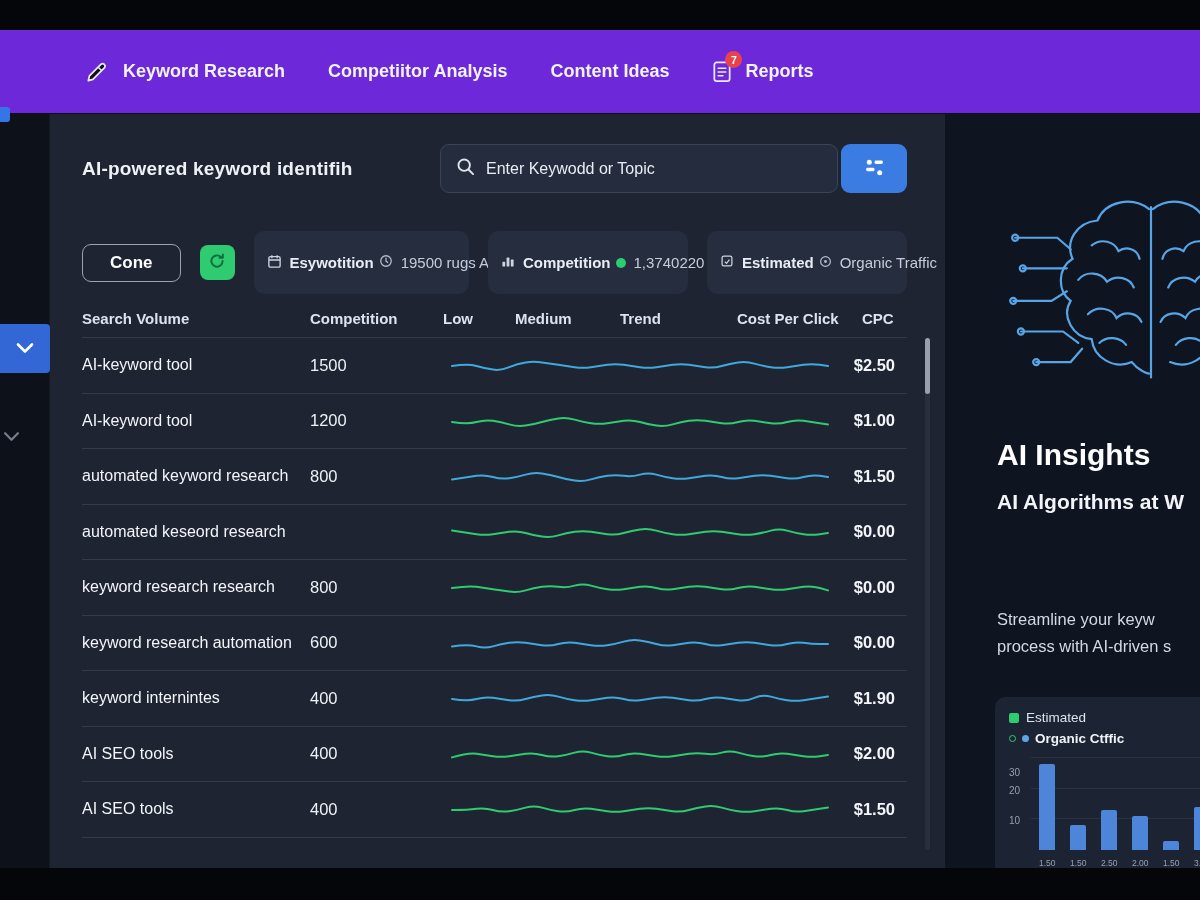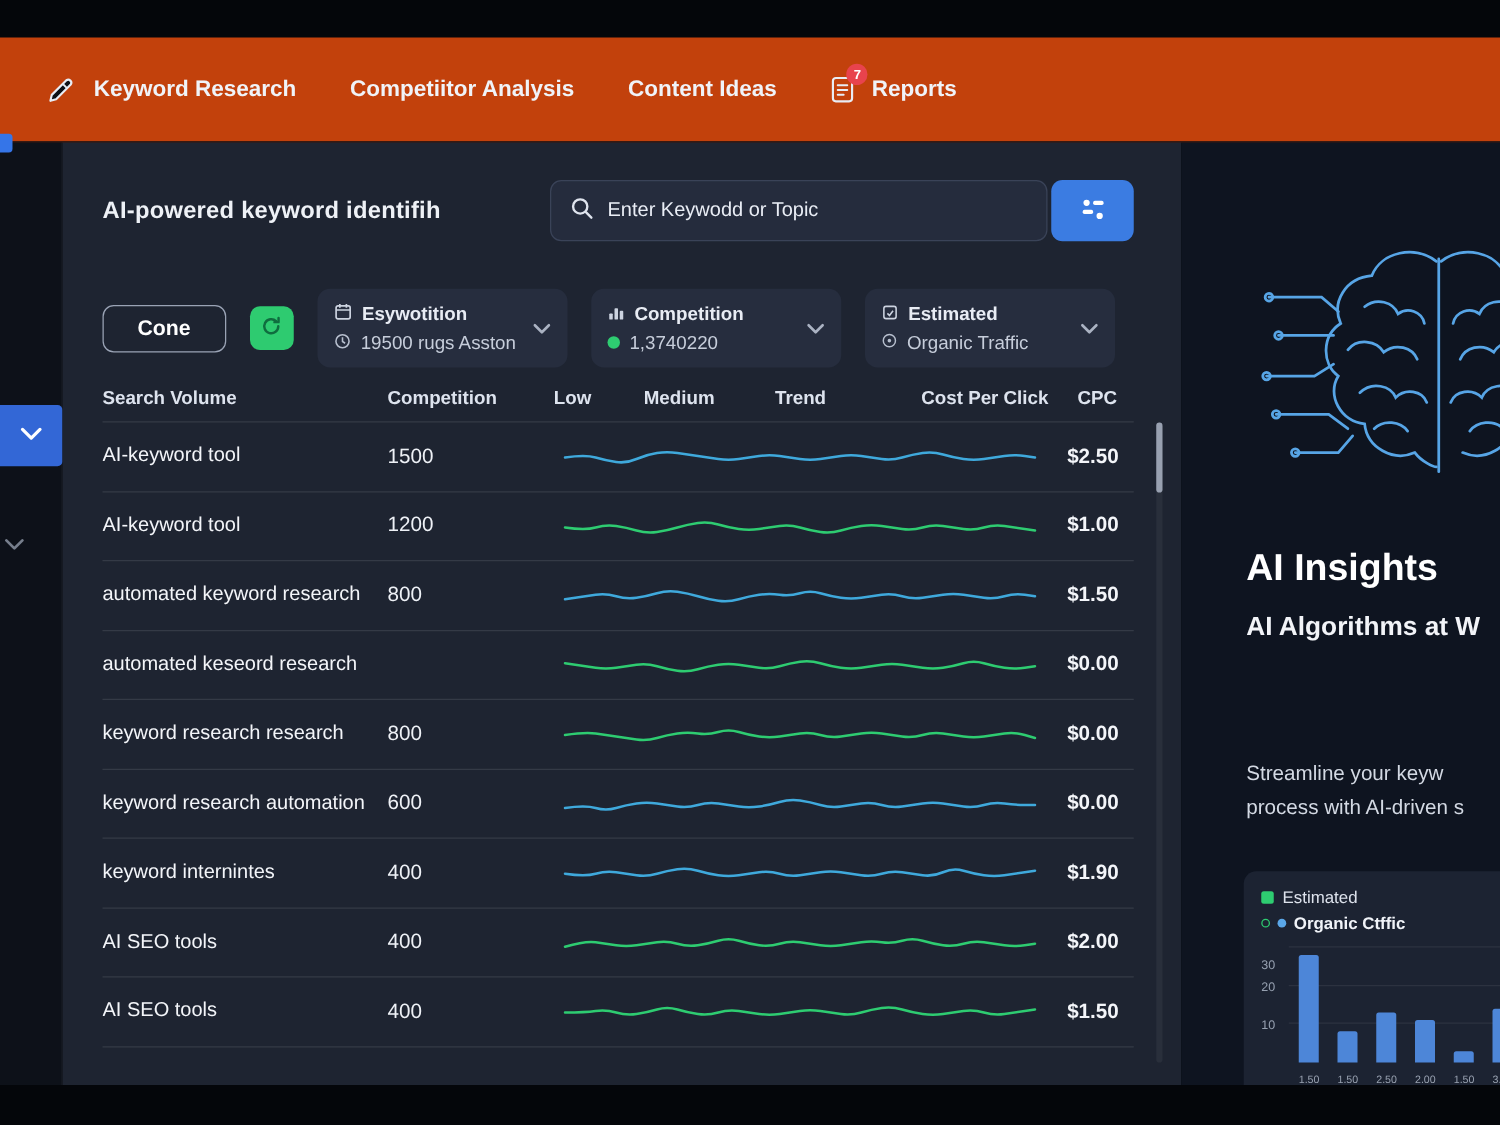--- a/index.html
+++ b/index.html
@@ -1,20 +1,20 @@
 <!DOCTYPE html>
 <html><head>
 <meta charset="utf-8">
 <style>
   *{margin:0;padding:0;box-sizing:border-box}
   html,body{width:1200px;height:900px;overflow:hidden;background:#04060a}
   body{font-family:"Liberation Sans","DejaVu Sans",sans-serif;color:#eef1f6}
   .screen{position:relative;width:1200px;height:900px;background:#04060a}
   .top-strip{height:30px;background:#04060a}
-  .navbar{position:relative;height:84px;background:#c2410c;display:flex;align-items:center;gap:43px;padding-left:36px;border-bottom:1px solid #0a0d14}
+  .navbar{position:relative;height:84px;background:#6d28d9;display:flex;align-items:center;gap:43px;padding-left:84px;border-bottom:1px solid #0a0d14}
   .nav-item{display:flex;align-items:center;gap:13px;font-size:18px;font-weight:600;color:#f0f3f8;cursor:pointer;text-decoration:none;white-space:nowrap}
   .icon-wrap{display:inline-flex;align-items:center;justify-content:center;position:relative}
   .badge{position:absolute;top:-9px;right:-10px;min-width:17px;height:17px;border-radius:9px;background:#e8434d;color:#fff;font-size:10.5px;font-weight:700;display:flex;align-items:center;justify-content:center;padding:0 4px}
   .tab-indicator{position:absolute;left:0;top:107px;width:10px;height:15px;background:#3575e8;border-radius:0 3px 3px 0;z-index:5}
 
   .body-row{display:flex;height:754px}
   .sidebar{width:50px;background:#0d1119;position:relative;border-right:1px solid rgba(255,255,255,.04)}
   .side-active{position:absolute;top:210px;left:0;width:50px;height:49px;background:#3367d6;display:flex;align-items:center;justify-content:center;border-radius:0 4px 4px 0;cursor:pointer}
   .side-chev{position:absolute;top:314px;left:3px;cursor:pointer;opacity:.75}
 
@@ -24,21 +24,21 @@
   .search-wrap{margin-left:auto;display:flex;align-items:center}
   .search-box{width:398px;height:49px;background:#252c3d;border:1px solid #3a4358;border-radius:9px;display:flex;align-items:center;gap:11px;padding:0 15px}
   .search-box input{flex:1;background:transparent;border:none;outline:none;color:#eef2f8;font-size:16px;font-family:inherit}
   .search-box input::placeholder{color:#e9edf5;opacity:1}
   .search-btn{width:66px;height:49px;margin-left:3px;background:#3b7ce2;border:none;border-radius:9px;display:flex;align-items:center;justify-content:center;cursor:pointer}
 
   .filter-row{margin-top:38px;display:flex;align-items:center;gap:19px}
   .clone-btn{height:38px;padding:0 27px;background:transparent;border:1.5px solid #9aa3b5;border-radius:9px;color:#fff;font-size:17px;font-weight:600;cursor:pointer;font-family:inherit}
   .refresh-btn{width:35px;height:35px;background:#2ecb70;border:none;border-radius:8px;display:flex;align-items:center;justify-content:center;cursor:pointer;flex:none}
   .dd-card{height:63px;min-width:200px;background:#262d3e;border-radius:10px;display:flex;align-items:center;padding:0 13px;cursor:pointer}
-  .dd-lines{display:flex;flex-direction:column;gap:5px}
+  .dd-lines{display:flex;gap:5px}
   .dd-l1{display:flex;align-items:center;gap:8px;font-size:15px;font-weight:600;color:#e8ecf4;white-space:nowrap}
   .dd-l2{display:flex;align-items:center;gap:8px;font-size:15px;color:#c6cdda;white-space:nowrap}
   .dd-chevron{margin-left:auto;padding-left:10px;display:flex}
   .gdot{width:10px;height:10px;border-radius:50%;background:#2ecc71;flex:none}
 
   .table-head{margin-top:16px;display:grid;grid-template-columns:228px 133px 72px 105px 117px 125px 1fr;font-size:15px;font-weight:600;color:#dde3ee}
   .rows{margin-top:10px;border-top:1px solid rgba(255,255,255,.1)}
   .trow{display:grid;grid-template-columns:228px 140px 380px 1fr;align-items:center;height:55.5px;border-bottom:1px solid rgba(255,255,255,.1);cursor:pointer}
   .kw{font-size:16px;color:#f3f5f9;white-space:nowrap;overflow:hidden}
   .vol{font-size:16.5px;color:#eef1f6}

